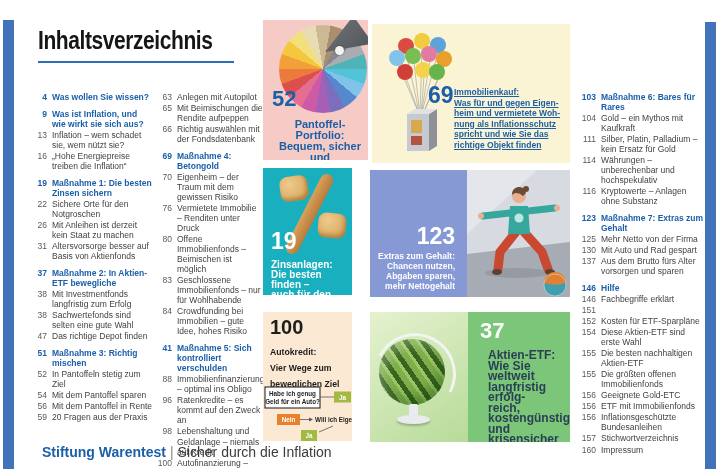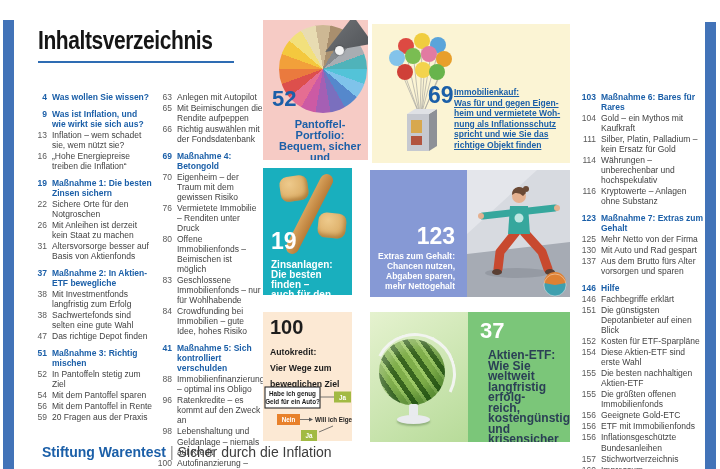--- a/index.html
+++ b/index.html
@@ -276,21 +276,20 @@
       <div class="entry head sp">
         <span class="num">146</span>
         <span class="txt">Hilfe</span>
       </div>
       <div class="entry">
         <span class="num">146</span>
         <span class="txt">Fachbegriffe erklärt</span>
       </div>
       <div class="entry">
         <span class="num">151</span>
-        <span class="txt">Die günstigsten Depotanbieter auf einen Blick</span>
       </div>
       <div class="entry">
         <span class="num">152</span>
         <span class="txt">Kosten für ETF-Sparpläne</span>
       </div>
       <div class="entry">
         <span class="num">154</span>
         <span class="txt">Diese Aktien-ETF sind erste Wahl</span>
       </div>
       <div class="entry">

